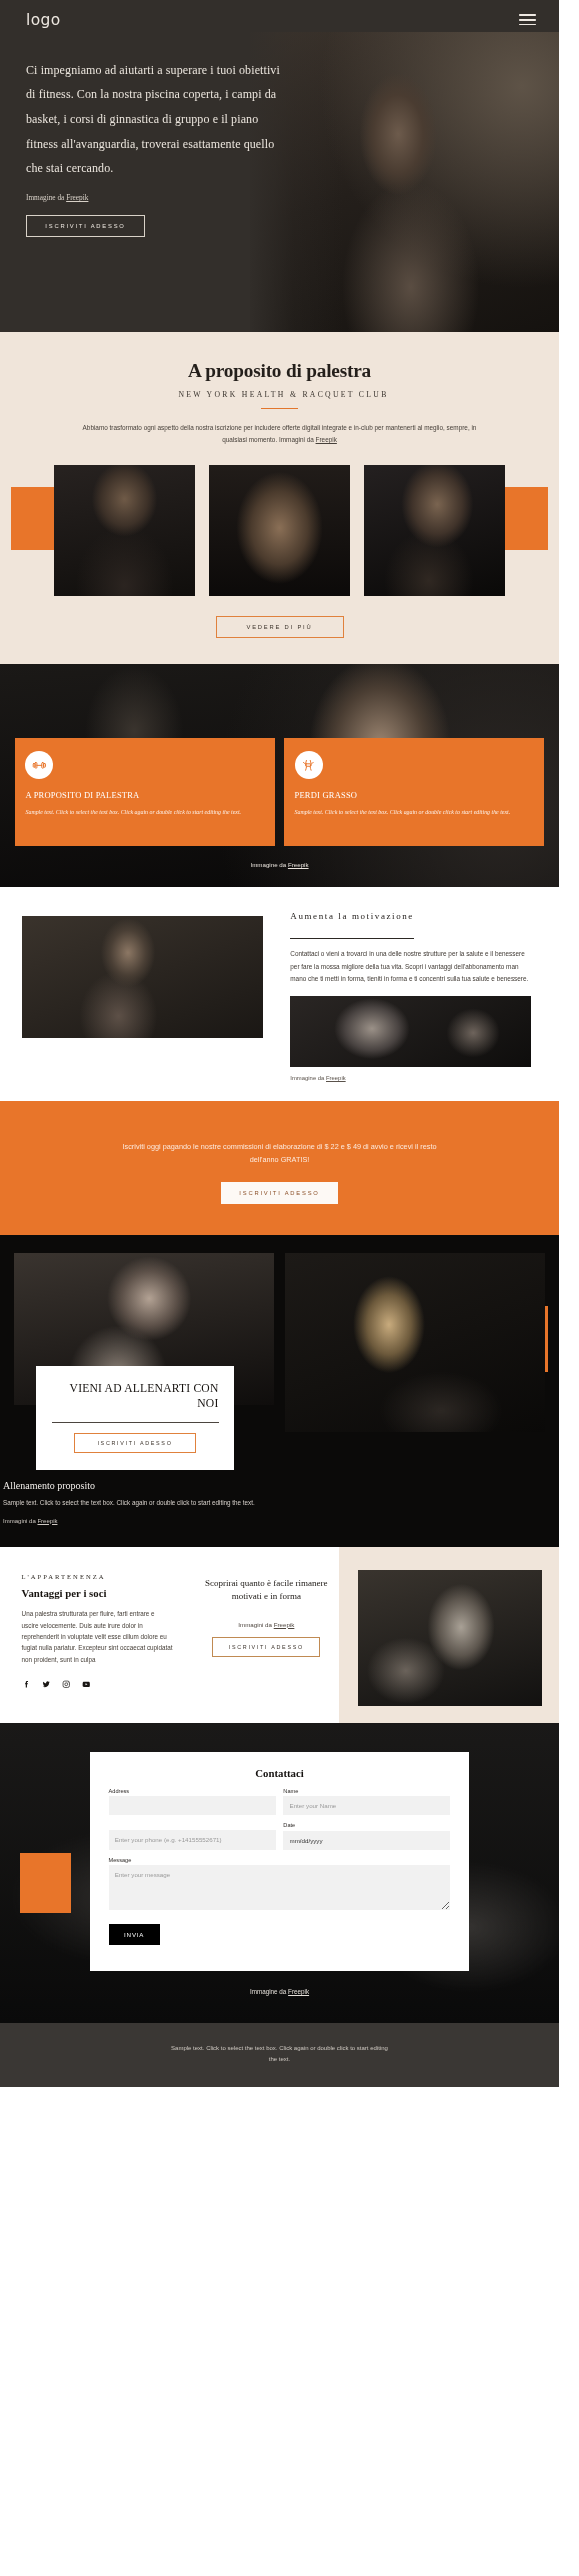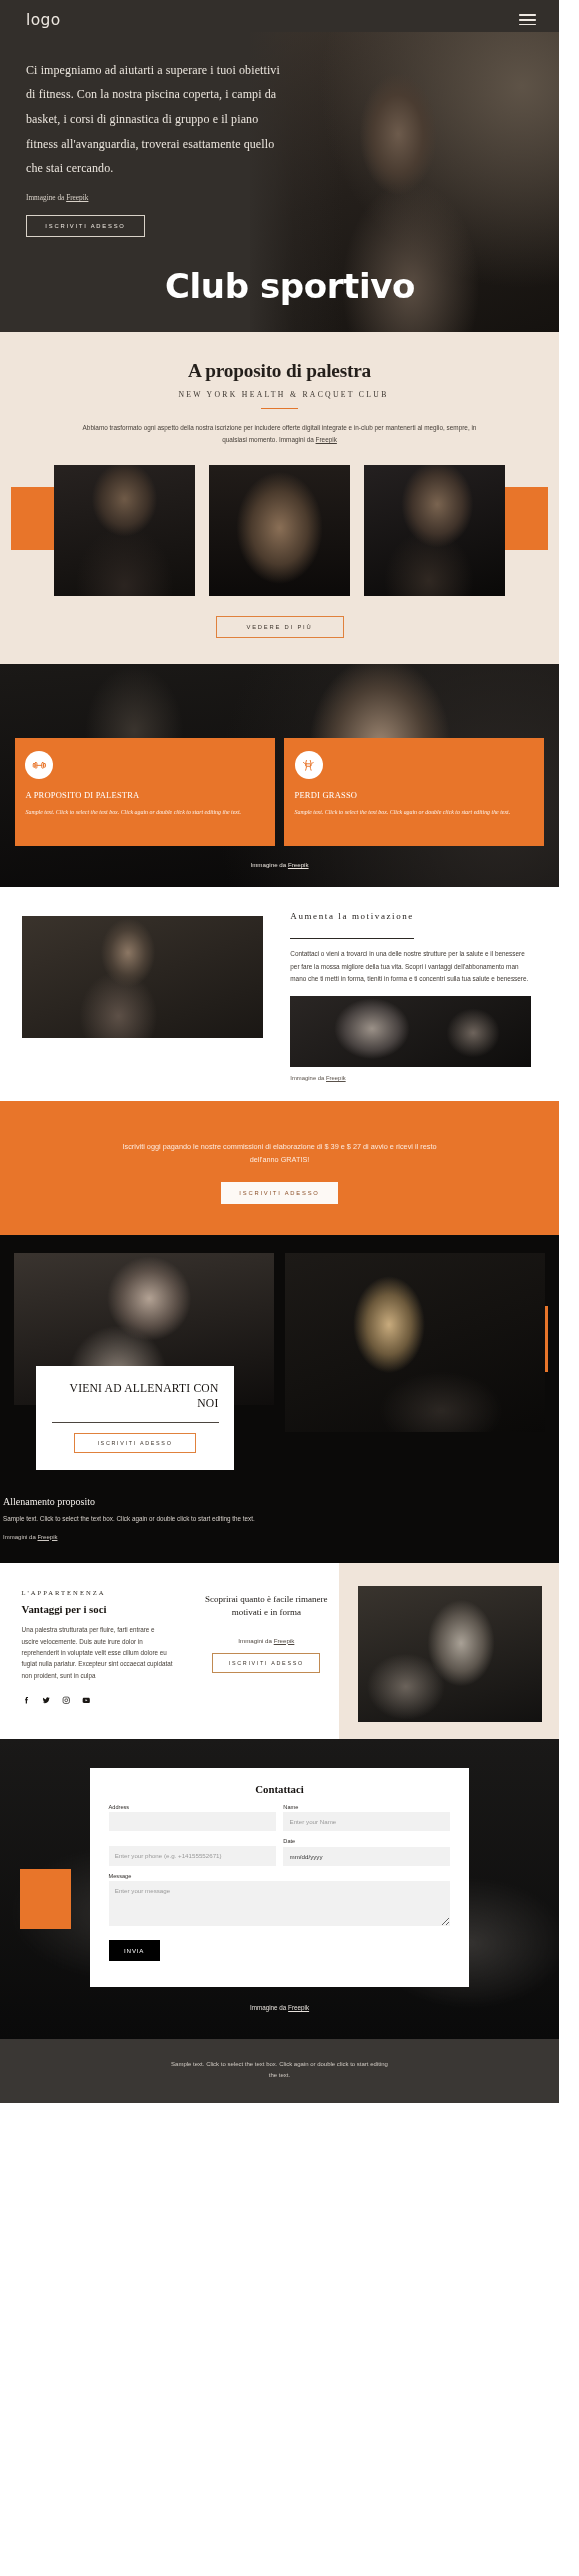--- a/index.html
+++ b/index.html
@@ -200,21 +200,21 @@
       linear-gradient(170deg, #3a342f 0%, #0f0d0c 100%);
   }
   .train-photo-b {
     height: 179px;
     background:
       radial-gradient(ellipse 46px 62px at 40% 40%, #c8ab7d 0%, #6d5a3c 48%, rgba(22,18,14,0) 78%),
       radial-gradient(ellipse 85px 54px at 60% 88%, #2c2723 0%, rgba(13,11,10,0) 72%),
       linear-gradient(160deg, #1d1a17 0%, #0a0908 100%);
   }
   .white-panel {
-    position: relative; z-index: 5; background: #fff; margin: -66px 0 16px 36px;
+    position: relative; z-index: 5; background: #fff; margin: -66px 0 0 36px;
     width: 198px; padding: 15.5px 15.5px 17px; text-align: right;
   }
   .panel-title {
     font-family: "Liberation Serif", serif; font-size: 11.6px; line-height: 1.28;
     color: #16120f; letter-spacing: 0.2px;
   }
   .panel-rule { height: 0.8px; background: #4b453f; margin: 10.8px 0 10px; }
   .btn-panel {
     display: block; margin: 0 auto; border: 0.8px solid #e0813c; background: transparent;
     color: #3d342c; padding: 6.2px 14px; font-size: 5.4px; letter-spacing: 1.7px;
@@ -333,21 +333,20 @@
     </div>
 
     <div class="hero-inner">
       <p class="hero-copy">Ci impegniamo ad aiutarti a superare i tuoi obiettivi di fitness. Con la nostra piscina coperta, i campi da basket, i corsi di ginnastica di gruppo e il piano fitness all'avanguardia, troverai esattamente quello che stai cercando.</p>
       <div class="hero-credit">
         <span>Immagine da </span><u>Freepik</u>
       </div>
       <button class="btn-outline-light">ISCRIVITI ADESSO</button>
     </div>
 
-    <div class="hero-title">Club sportivo</div>
   </section>
 
   <section class="about">
     <h2 class="h2-serif">A proposito di palestra</h2>
     <div class="eyebrow-center">NEW YORK HEALTH &amp; RACQUET CLUB</div>
     <div class="rule-orange"></div>
     <p class="about-copy">
       <span>Abbiamo trasformato ogni aspetto della nostra iscrizione per includere offerte digitali integrate e in-club per mantenerti al meglio, sempre, in qualsiasi momento. Immagini da </span><u>Freepik</u>
     </p>
 
@@ -414,21 +413,21 @@
       <div class="mot-title">Aumenta la motivazione</div>
       <p class="mot-copy">Contattaci o vieni a trovarci in una delle nostre strutture per la salute e il benessere per fare la mossa migliore della tua vita. Scopri i vantaggi dell'abbonamento man mano che ti metti in forma, tieniti in forma e ti concentri sulla tua salute e benessere.</p>
       <div class="mot-photo2"></div>
       <div class="mot-credit">
         <span>Immagine da </span><u>Freepik</u>
       </div>
     </div>
   </section>
 
   <section class="cta">
-    <p>Iscriviti oggi pagando le nostre commissioni di elaborazione di $ 39 e $ 27 di avvio e ricevi il resto dell'anno GRATIS!</p>
+    <p>Iscriviti oggi pagando le nostre commissioni di elaborazione di $ 22 e $ 49 di avvio e ricevi il resto dell'anno GRATIS!</p>
     <button class="btn-solid-light">ISCRIVITI ADESSO</button>
   </section>
 
   <section class="train">
     <div class="train-accent"></div>
     <div class="train-row">
       <div class="train-col">
         <div class="train-photo-a"></div>
       </div>
       <div class="train-col">

